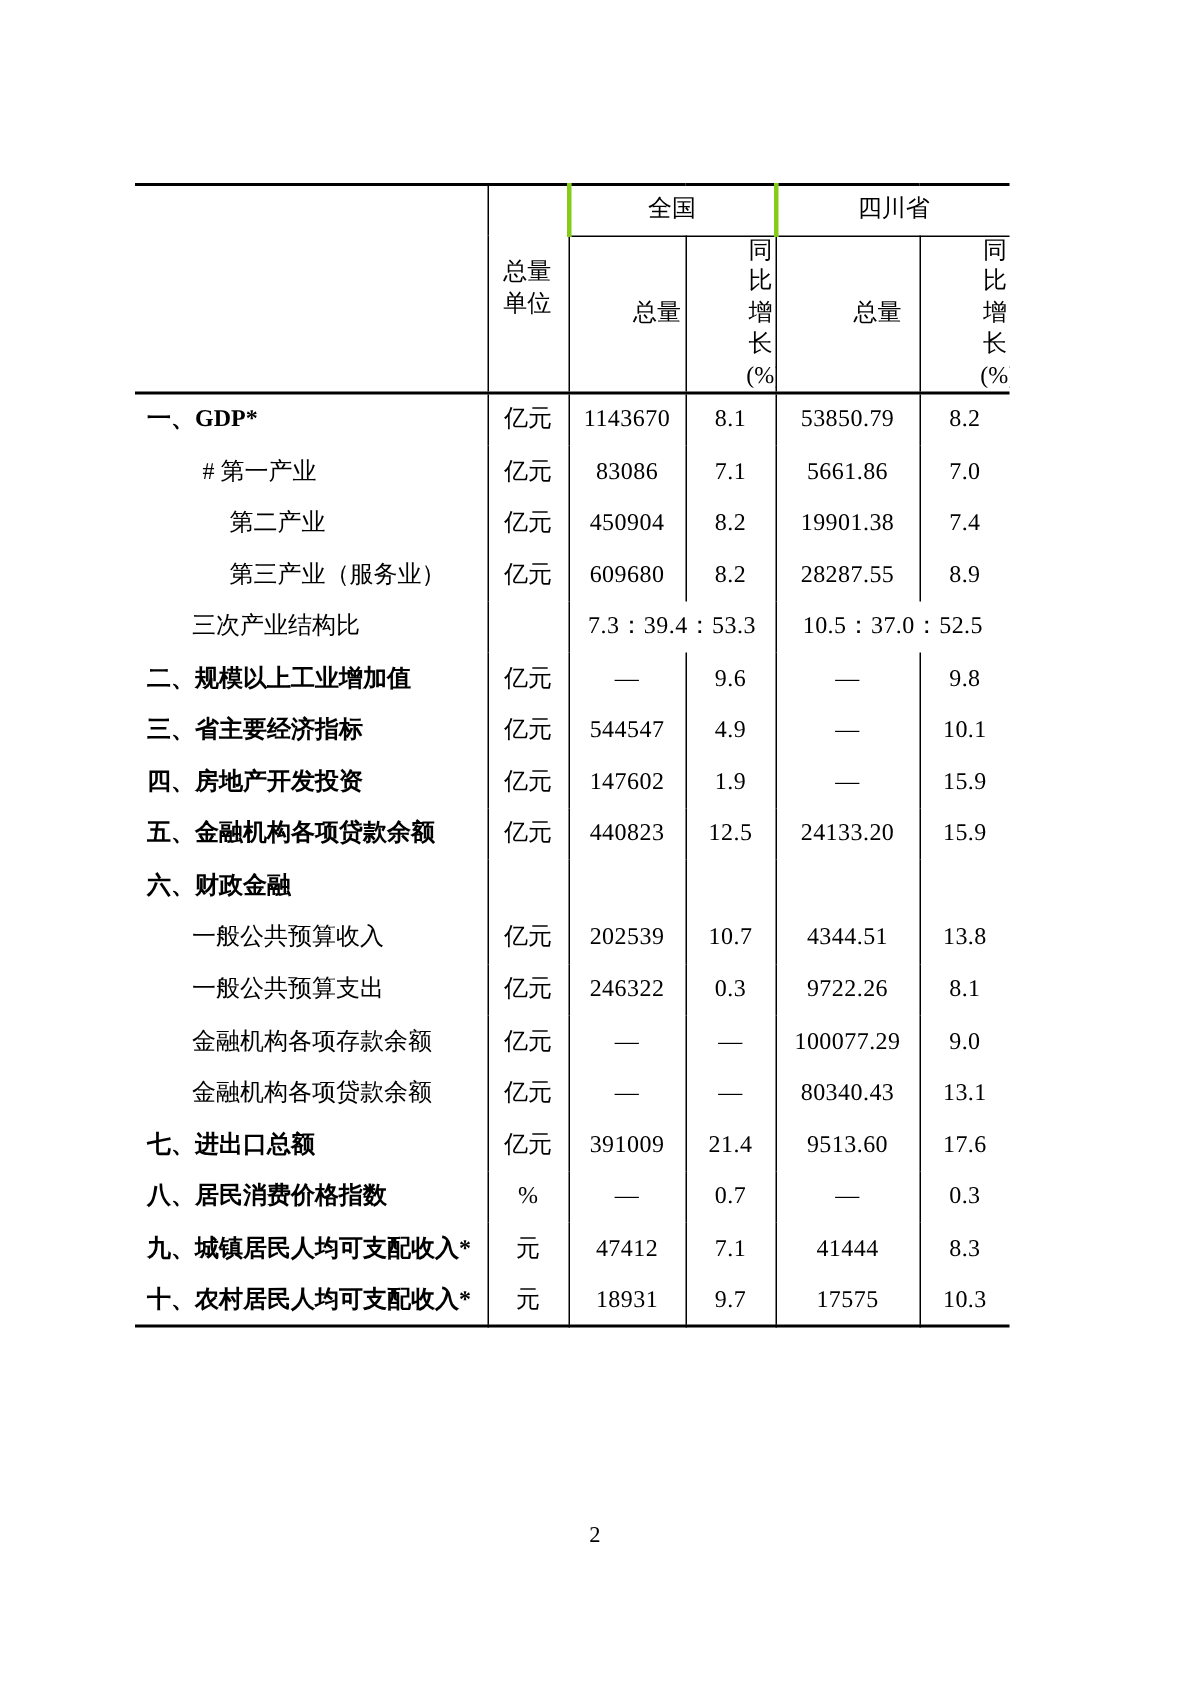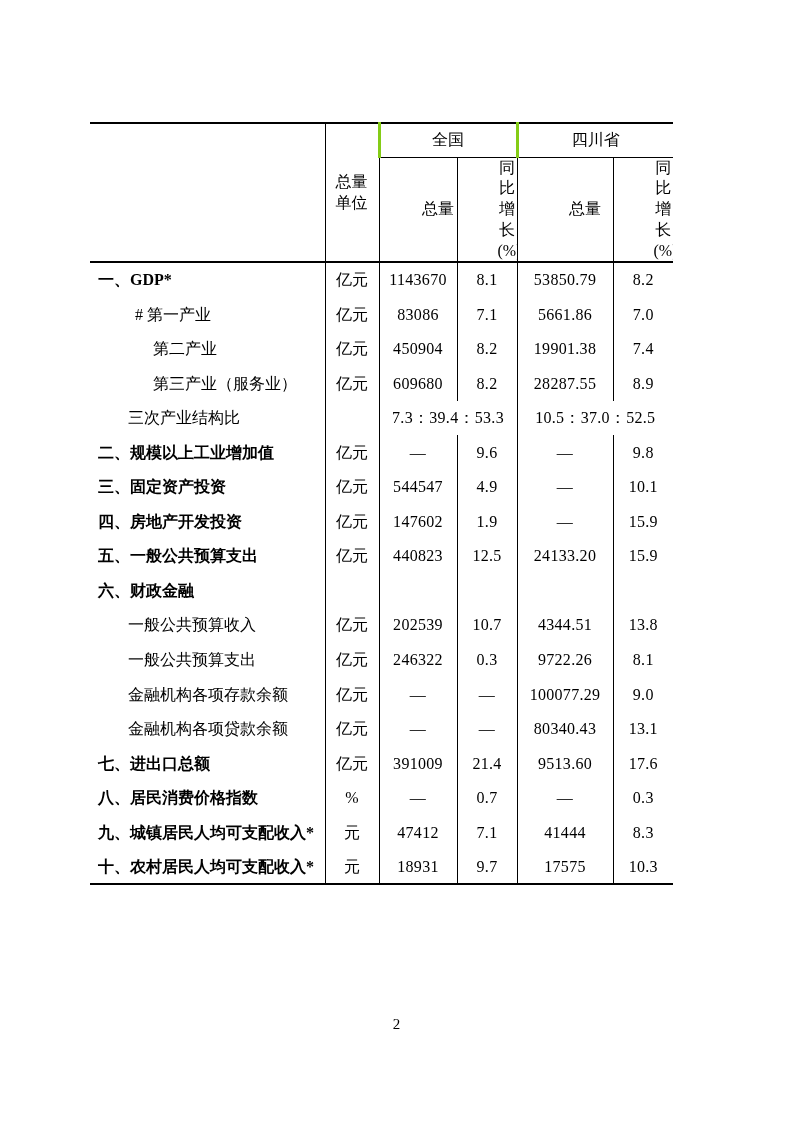--- a/index.html
+++ b/index.html
@@ -147,37 +147,37 @@
           </tr>
           <tr>
             <td class="c-label lv0 bold">二、规模以上工业增加值</td>
             <td class="c-unit">亿元</td>
             <td class="c-num">—</td>
             <td class="c-num">9.6</td>
             <td class="c-num">—</td>
             <td class="c-num">9.8</td>
           </tr>
           <tr>
-            <td class="c-label lv0 bold">三、固定资产投资</td>
+            <td class="c-label lv0 bold">三、省主要经济指标</td>
             <td class="c-unit">亿元</td>
             <td class="c-num">544547</td>
             <td class="c-num">4.9</td>
             <td class="c-num">—</td>
             <td class="c-num">10.1</td>
           </tr>
           <tr>
             <td class="c-label lv0 bold">四、房地产开发投资</td>
             <td class="c-unit">亿元</td>
             <td class="c-num">147602</td>
             <td class="c-num">1.9</td>
             <td class="c-num">—</td>
             <td class="c-num">15.9</td>
           </tr>
           <tr>
-            <td class="c-label lv0 bold">五、一般公共预算支出</td>
+            <td class="c-label lv0 bold">五、金融机构各项贷款余额</td>
             <td class="c-unit">亿元</td>
             <td class="c-num">440823</td>
             <td class="c-num">12.5</td>
             <td class="c-num">24133.20</td>
             <td class="c-num">15.9</td>
           </tr>
           <tr>
             <td class="c-label lv0 bold">六、财政金融</td>
             <td class="c-unit"></td>
             <td class="c-num"></td>

